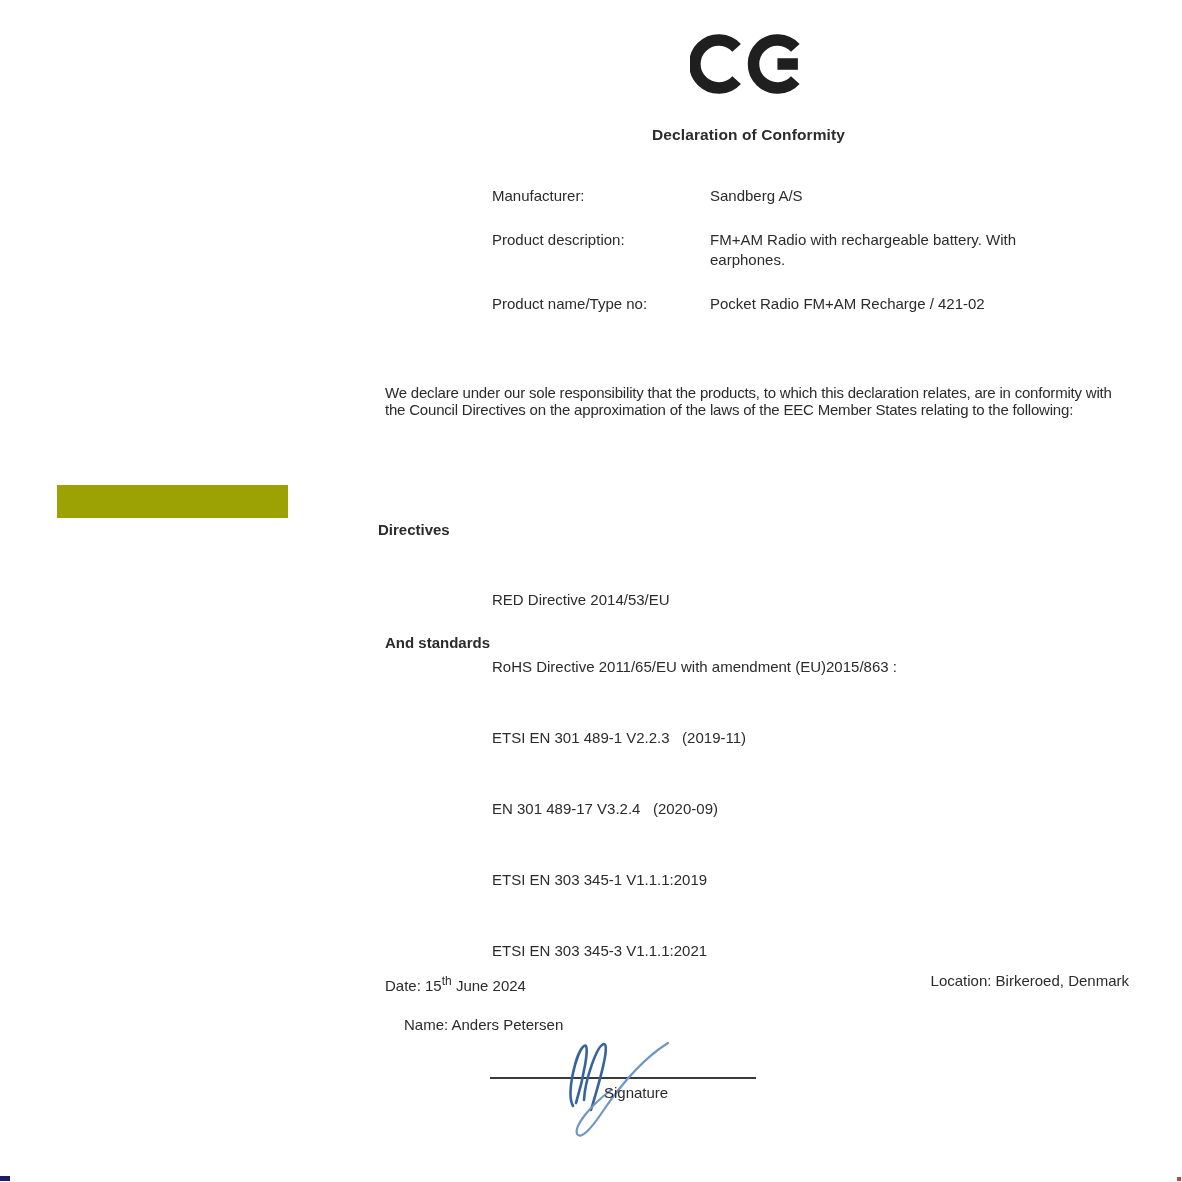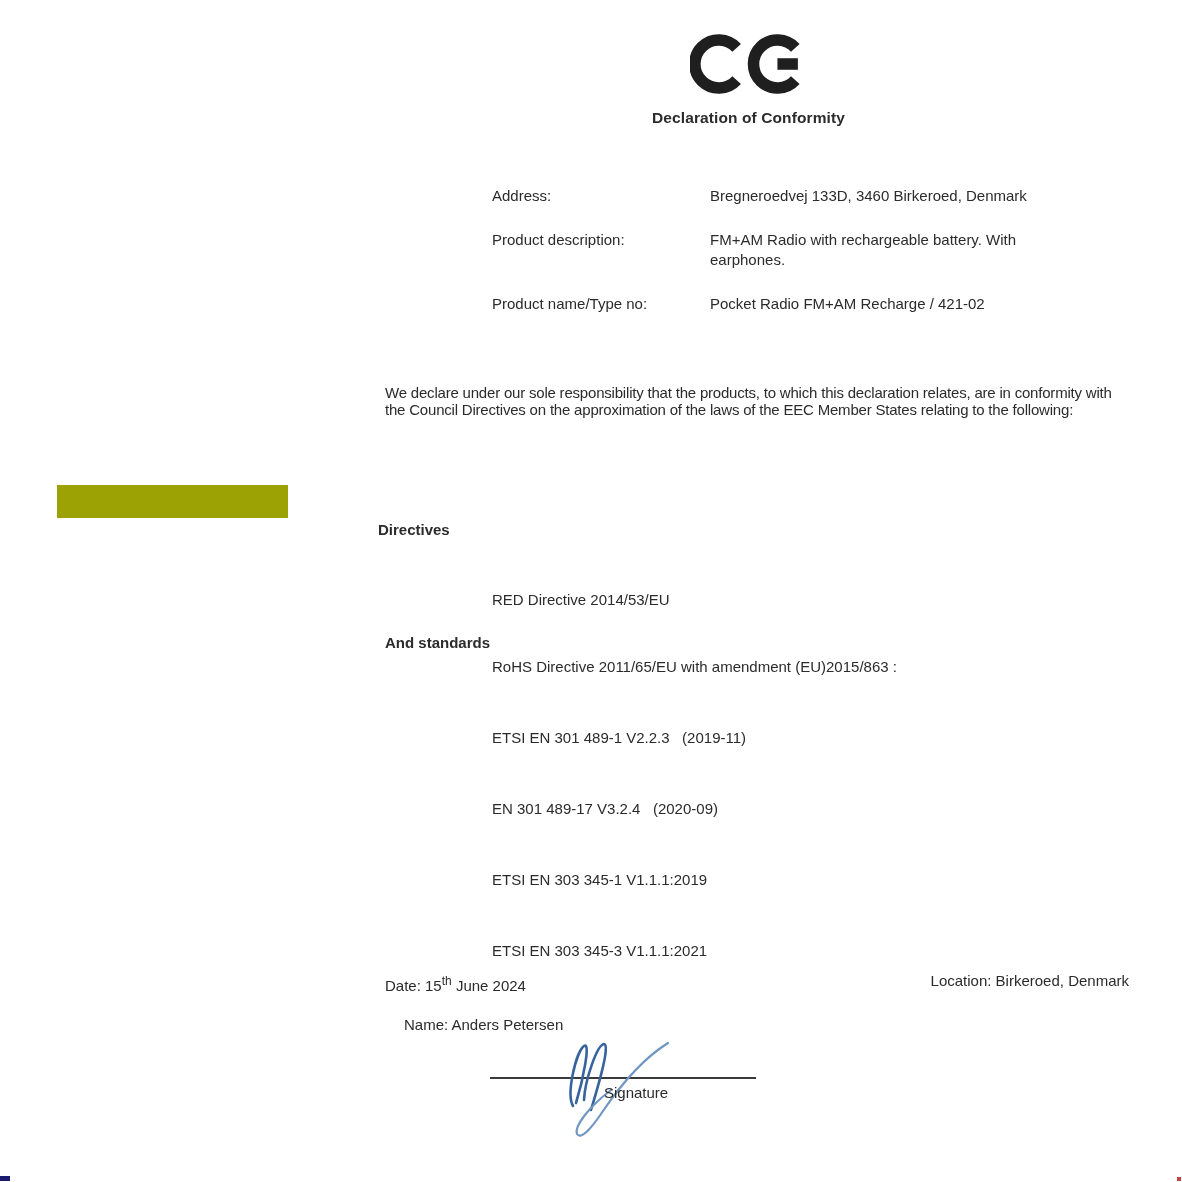--- a/index.html
+++ b/index.html
@@ -21,21 +21,21 @@
 
   
   .doc-header {
     left: 385px;
     top: 32px;
     width: 727px;
     text-align: center;
   }
   .ce-svg { display: inline-block; }
   .doc-title {
-    margin-top: 10px;
+    margin-top: 27px;
     font-weight: bold;
     font-size: 15.5px;
     letter-spacing: 0.1px;
   }
 
   
   .info-block { left: 492px; top: 186px; width: 580px; }
   .info-row { display: flex; margin-bottom: 24px; line-height: 20px; }
   .info-label { width: 218px; flex: 0 0 218px; }
   .info-value { max-width: 345px; }
@@ -97,22 +97,22 @@
     <svg class="ce-svg" width="118" height="64" viewBox="0 0 132 72" aria-hidden="true">
       <path d="M 52.1 17.9 A 27 27 0 1 0 52.1 54.1" fill="none" stroke="#1f1f1f" stroke-width="13" stroke-linecap="butt"></path>
       <path d="M 118.1 17.9 A 27 27 0 1 0 118.1 54.1" fill="none" stroke="#1f1f1f" stroke-width="13" stroke-linecap="butt"></path>
       <path d="M 98 36 L 121 36" fill="none" stroke="#1f1f1f" stroke-width="13" stroke-linecap="butt"></path>
     </svg>
     <div class="doc-title">Declaration of Conformity</div>
   </div>
 
   <div class="abs info-block">
     <div class="info-row">
-      <div class="info-label">Address:</div>
-      <div class="info-value">Bregneroedvej 133D, 3460 Birkeroed, Denmark</div>
+      <div class="info-label">Manufacturer:</div>
+      <div class="info-value">Sandberg A/S</div>
     </div>
     <div class="info-row">
       <div class="info-label">Product description:</div>
       <div class="info-value">FM+AM Radio with rechargeable battery. With earphones.</div>
     </div>
     <div class="info-row">
       <div class="info-label">Product name/Type no:</div>
       <div class="info-value">Pocket Radio FM+AM Recharge / 421-02</div>
     </div>
   </div>

